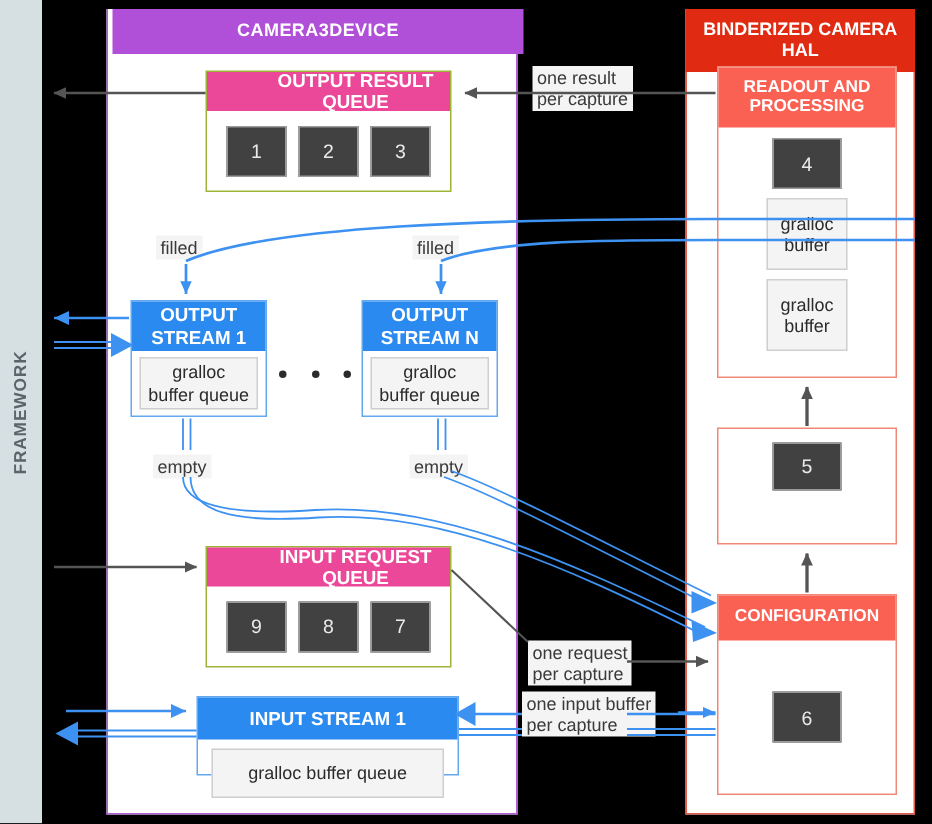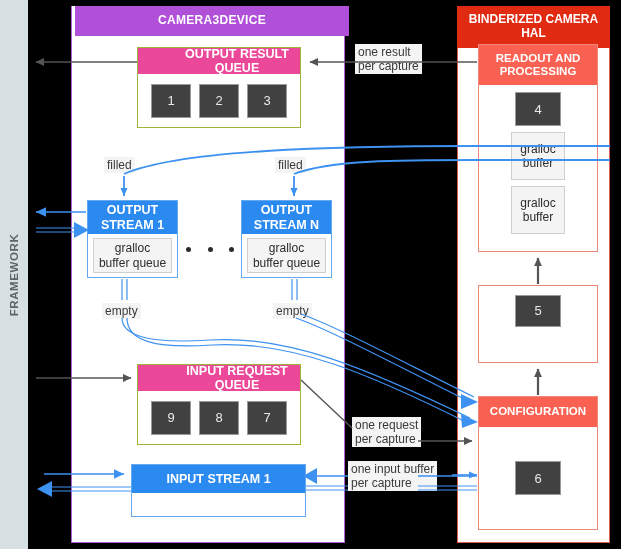--- a/index.html
+++ b/index.html
@@ -177,21 +177,21 @@
     font-size: 12px;
     line-height: 1.18;
     padding: 1px 3px;
     white-space: nowrap;
   }
   #lbl-one-result   { left: 355px; top: 44px; }
   #lbl-filled-1     { left: 104px; top: 157px; }
   #lbl-filled-2     { left: 275px; top: 157px; }
   #lbl-empty-1      { left: 102px; top: 303px; }
   #lbl-empty-2      { left: 273px; top: 303px; }
-  #lbl-one-request  { left: 352px; top: 417px; }
+  #lbl-one-request  { left: 352px; top: 427px; }
   #lbl-one-input    { left: 348px; top: 461px; }
 
   
   #arrows {
     position: absolute; left: 0; top: 0;
     width: 621px; height: 549px;
     pointer-events: none;
   }
 </style>
 </head>
@@ -267,20 +267,23 @@
     <div class="title">INPUT REQUEST QUEUE</div>
     <div class="body">
       <div class="chip">9</div>
       <div class="chip">8</div>
       <div class="chip">7</div>
     </div>
   </div>
 
   <div id="input-stream-1" class="tbox blue">
     <div class="title">INPUT STREAM 1</div>
+    <div class="body">
+      <div class="gbox">gralloc buffer queue</div>
+    </div>
   </div>
 
   <div id="readout-processing" class="tbox redbox">
     <div class="title">
       <div>
         <div>READOUT AND</div>
         <div>PROCESSING</div>
       </div>
     </div>
     <div class="body">

